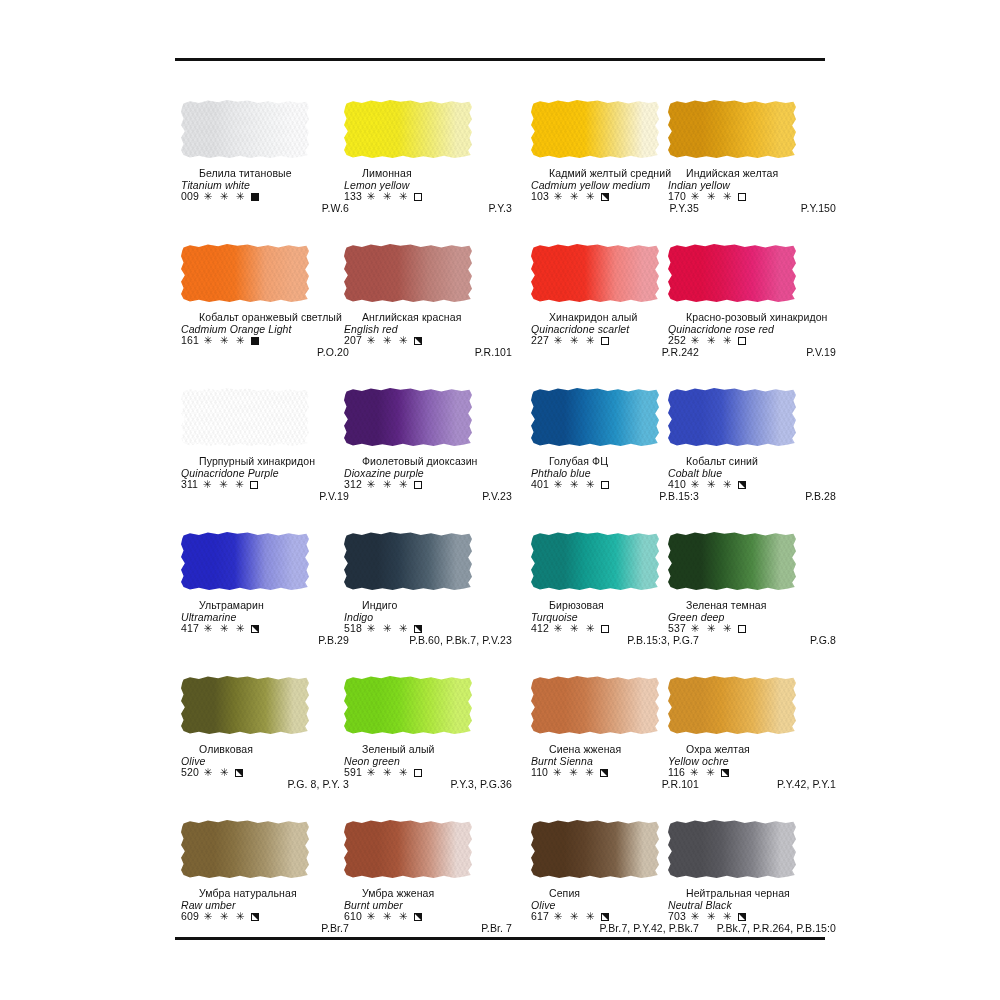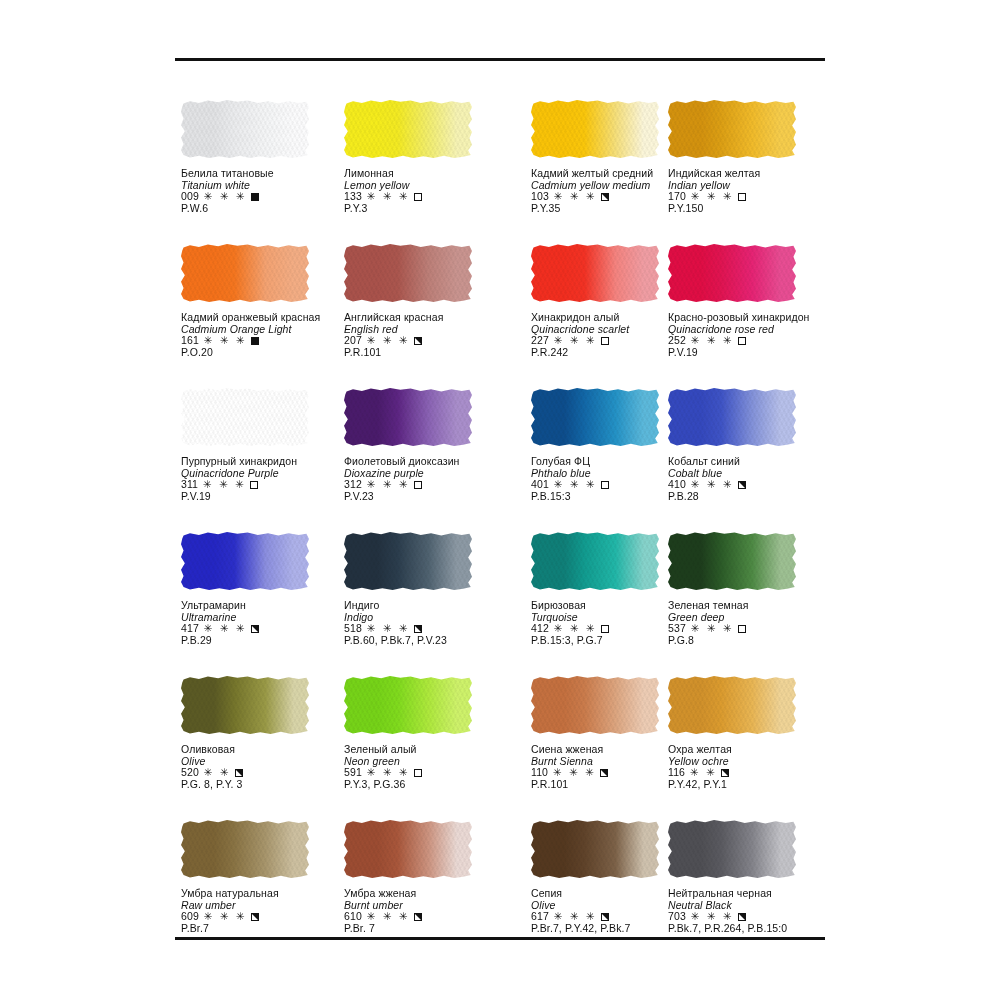--- a/index.html
+++ b/index.html
@@ -93,21 +93,21 @@
     pointer-events: none;
   }
 
   
   .labels {
     font-size: 10.5px;
     line-height: 11.6px;
     color: #111;
     letter-spacing: .1px;
   }
-  .name-ru { white-space: nowrap; }
+  .name-ru { white-space: nowrap; margin-left: 18px; }
   .name-en { white-space: nowrap; font-style: italic; }
 
   .meta {
     display: flex;
     align-items: center;
     height: 12px;
     text-align: right;
   }
   .code { margin-right: 5px; }
   .stars {
@@ -126,21 +126,21 @@
     box-sizing: border-box;
     position: relative;
     flex: 0 0 auto;
   }
   .opq.opaque { background: #111; }
   .opq.semi {
     background: linear-gradient(to bottom left, #111 0 49.5%, #ffffff 50.5% 100%);
   }
   .opq.transparent { background: #ffffff; }
 
-  .pigment { white-space: nowrap; }
+  .pigment { white-space: nowrap; text-align: right; }
 </style>
 </head>
 <body>
 
 <div id="page">
 
   <div class="rule top"></div>
 
   <div class="grid">
       <div class="row">
@@ -204,21 +204,21 @@
             <div class="pigment">P.Y.150</div>
           </div>
         </div>
       </div>
       <div class="row">
         <div class="cell col0">
           <div class="swatch-wrap">
             <div class="swatch" style="background: linear-gradient(90deg, rgb(244, 113, 26) 0%, rgb(244, 113, 26) 26%, rgb(245, 118, 31) 42%, rgb(244, 162, 113) 66%, rgb(243, 173, 132) 88%, rgb(243, 173, 132) 100%);"></div>
           </div>
           <div class="labels">
-            <div class="name-ru">Кадмий оранжевый красная</div>
+            <div class="name-ru">Кобальт оранжевый светлый</div>
             <div class="name-en">Cadmium Orange Light</div>
             <div class="meta">
               <span class="code">161</span>
               <span class="stars">✳ ✳ ✳</span>
               <span class="opq opaque"></span>
             </div>
             <div class="pigment">P.O.20</div>
           </div>
         </div>
         <div class="cell col1">

